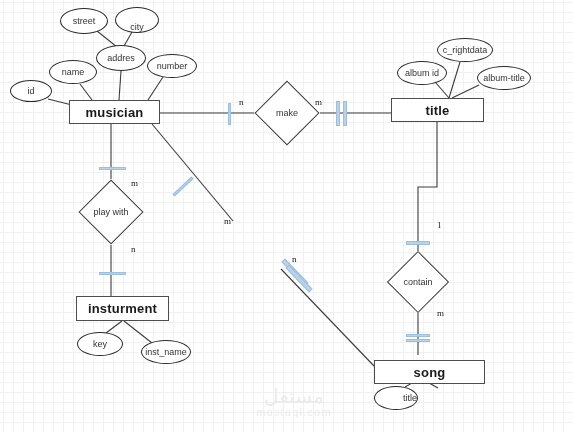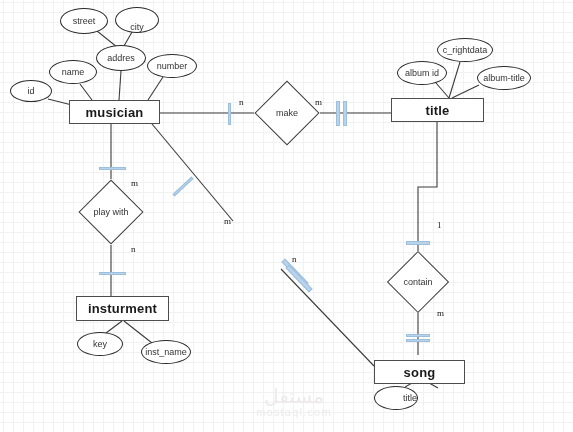--- a/index.html
+++ b/index.html
@@ -148,21 +148,21 @@
 
   <div class="node entity" style="left:69px;top:100px;width:91px;height:24px;">
     <span>musician</span>
   </div>
   <div class="node entity" style="left:391px;top:98px;width:93px;height:24px;">
     <span>title</span>
   </div>
   <div class="node entity" style="left:76px;top:296px;width:93px;height:25px;">
     <span>insturment</span>
   </div>
-  <div class="node entity" style="left:374px;top:360px;width:91px;height:24px;text-align:center;">
+  <div class="node entity" style="left:374px;top:360px;width:111px;height:24px;text-align:center;">
     <span>song</span>
   </div>
 
   <div class="node attr" style="left:60px;top:8px;width:48px;height:26px;">
     <span>street</span>
   </div>
   <div class="node attr" style="left:115px;top:7px;width:44px;height:26px;align-items:flex-end;">
     <span>city</span>
   </div>
   <div class="node attr" style="left:96px;top:45px;width:50px;height:26px;">

